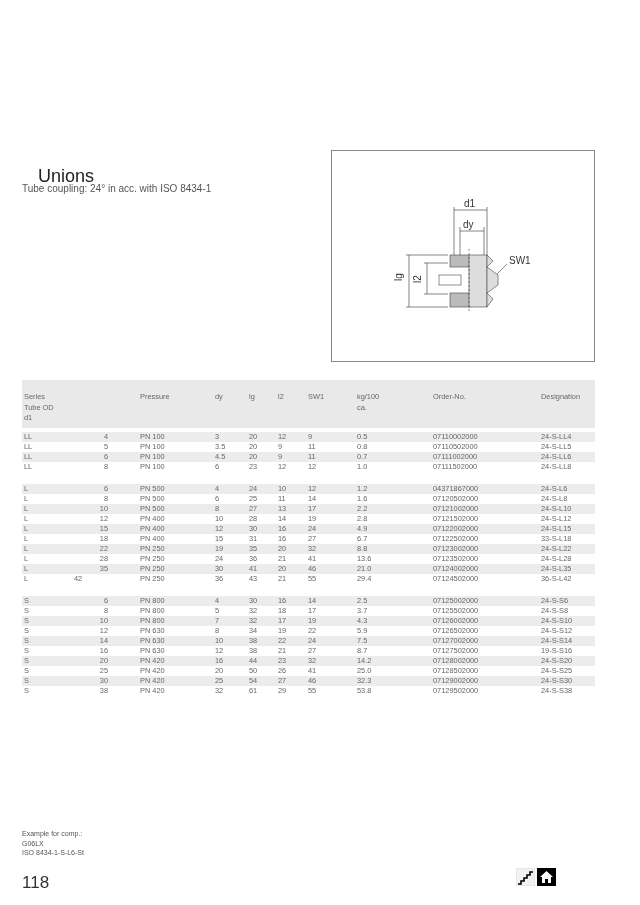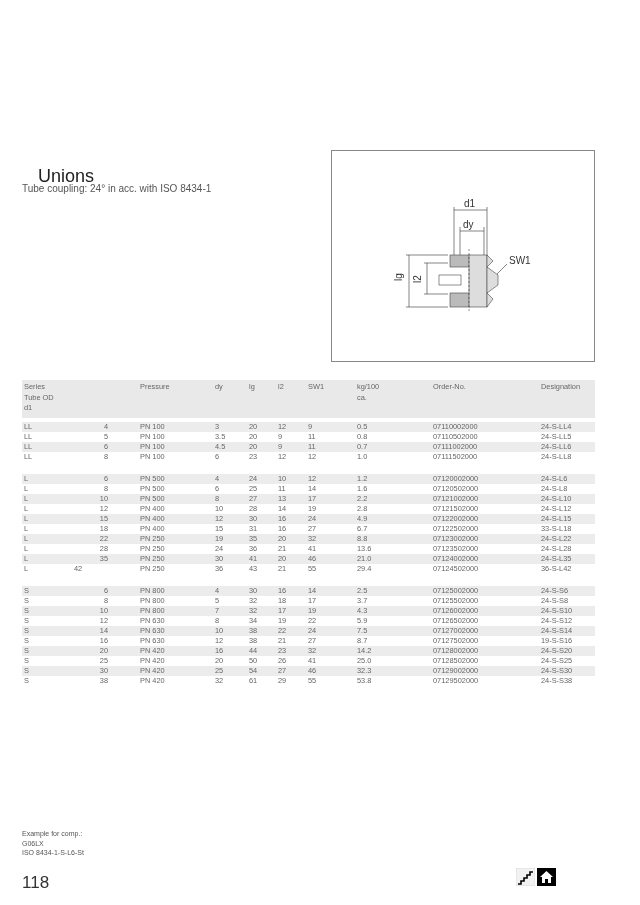--- a/index.html
+++ b/index.html
@@ -3,21 +3,21 @@
 <meta charset="utf-8">
 <style>
   html, body { margin:0; padding:0; background:#fff; }
   body { width:640px; height:905px; position:relative; overflow:hidden; font-family:"Liberation Sans", sans-serif; color:#555; }
   .title { position:absolute; left:22px; top:150px; font-size:18px; color:#222; font-weight:normal; margin:16px; }
   .subtitle { position:absolute; left:22px; top:183px; font-size:10px; color:#555; }
   .figure { position:absolute; left:331px; top:150px; width:262px; height:210px; border:1px solid #888; background:#fff; }
   .figure svg { position:absolute; left:0; top:0; }
   table.data { position:absolute; left:22px; top:380px; width:573px; border-collapse:collapse; font-size:7.4px; color:#666; }
   table.data td, table.data th { padding:0 0 0 2px; height:10px; line-height:10px; text-align:left; font-weight:normal; white-space:nowrap; }
-  table.data thead th { background:#e9e9e9; vertical-align:top; padding-top:2px; height:36px; line-height:10.5px; }
+  table.data thead th { background:#e9e9e9; vertical-align:top; padding-top:12px; height:36px; line-height:10.5px; }
   table.data tbody tr.shade td { background:#ececec; }
   table.data tr.sp td { height:12px; background:#fff !important; }
   table.data tr.hsp td { height:4px; background:#fff; }
   .c0{width:22px}.c1{width:60px}.c2{width:73px}.c3{width:32px}.c4{width:27px}.c5{width:28px}.c6{width:47px}.c7{width:74px}.c8{width:106px}.c9{width:auto}
   .foot { position:absolute; left:22px; top:829px; font-size:7px; line-height:9.5px; color:#555; }
   .pagenum { position:absolute; left:22px; top:873px; font-size:17px; color:#333; }
   .icons { position:absolute; left:516px; top:868px; display:flex; gap:2px; }
   .ico { width:19px; height:18px; }
 </style>
 </head>
@@ -144,21 +144,21 @@
       </tr>
       <tr class="shade">
         <td class="c0">L</td>
         <td class="c1" style="text-align: right; padding-right: 30px;">6</td>
         <td class="c2">PN 500</td>
         <td class="c3">4</td>
         <td class="c4">24</td>
         <td class="c5">10</td>
         <td class="c6">12</td>
         <td class="c7">1.2</td>
-        <td class="c8">07120002000</td>
+        <td class="c8">04371867000</td>
         <td class="c9">24-S-L6</td>
       </tr>
       <tr>
         <td class="c0">L</td>
         <td class="c1" style="text-align: right; padding-right: 30px;">8</td>
         <td class="c2">PN 500</td>
         <td class="c3">6</td>
         <td class="c4">25</td>
         <td class="c5">11</td>
         <td class="c6">14</td>

